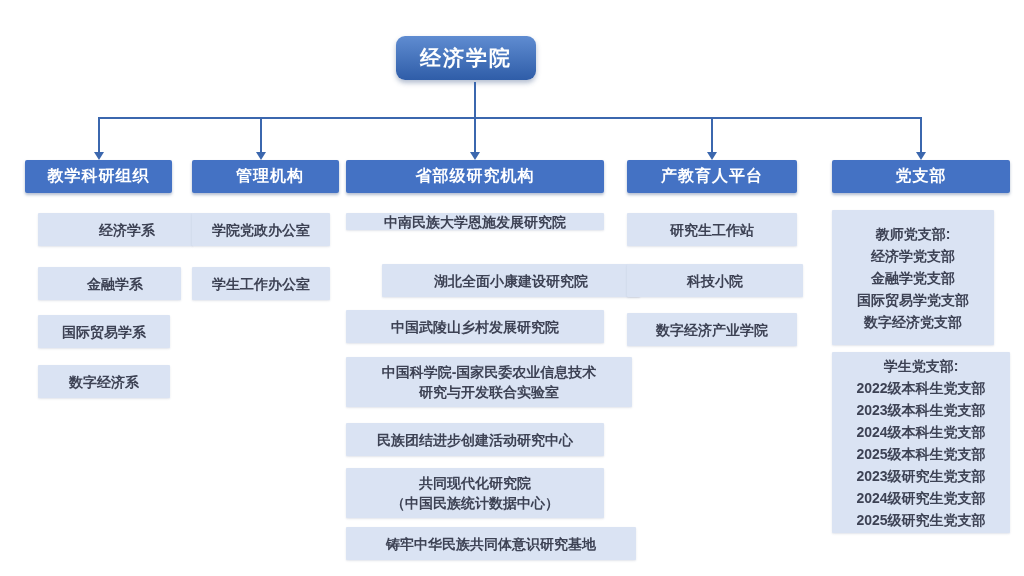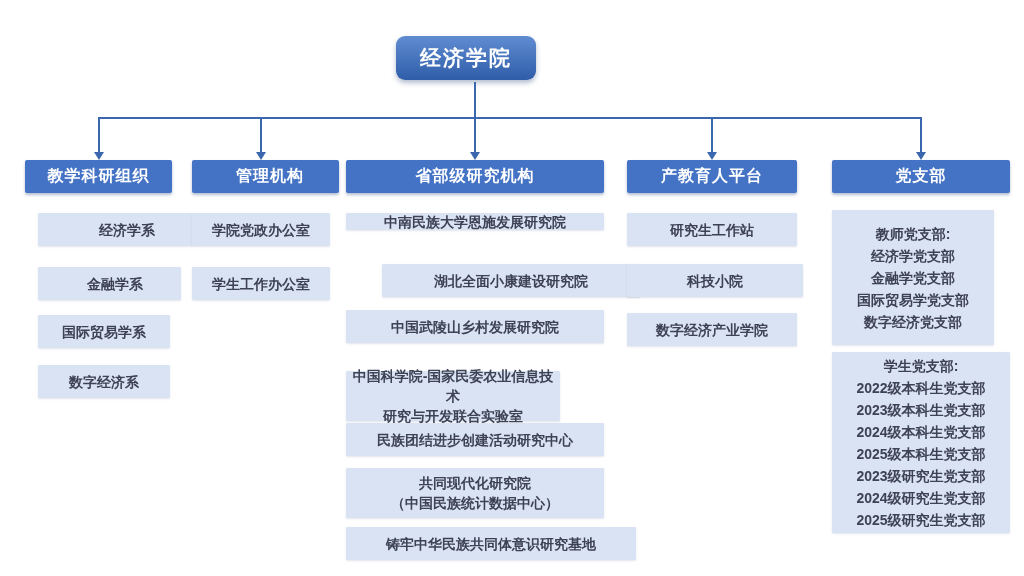--- a/index.html
+++ b/index.html
@@ -54,21 +54,21 @@
     <div class="org-item" style="left: 38px; top: 267px; width: 132px; height: 33px; padding-left: 11px;">金融学系</div>
     <div class="org-item" style="left: 38px; top: 315px; width: 132px; height: 33px;">国际贸易学系</div>
     <div class="org-item" style="left: 38px; top: 365px; width: 132px; height: 33px;">数字经济系</div>
     <div class="col-header" style="left: 192px; top: 160px; width: 138px; height: 33px; padding-left: 9px;">管理机构</div>
     <div class="org-item" style="left: 192px; top: 213px; width: 138px; height: 33px;">学院党政办公室</div>
     <div class="org-item" style="left: 192px; top: 267px; width: 138px; height: 33px;">学生工作办公室</div>
     <div class="col-header" style="left: 346px; top: 160px; width: 258px; height: 33px;">省部级研究机构</div>
     <div class="org-item" style="left: 346px; top: 213px; width: 258px; height: 17px;">中南民族大学恩施发展研究院</div>
     <div class="org-item" style="left: 346px; top: 264px; width: 258px; height: 33px; margin-left: 36px;">湖北全面小康建设研究院</div>
     <div class="org-item" style="left: 346px; top: 310px; width: 258px; height: 33px;">中国武陵山乡村发展研究院</div>
-    <div class="org-item" style="left: 346px; top: 357px; width: 214px; height: 50px; margin-top: 14px;">中国科学院-国家民委农业信息技术
+    <div class="org-item" style="left: 346px; top: 357px; width: 286px; height: 50px;">中国科学院-国家民委农业信息技术
 研究与开发联合实验室</div>
     <div class="org-item" style="left: 346px; top: 423px; width: 258px; height: 33px;">民族团结进步创建活动研究中心</div>
     <div class="org-item" style="left: 346px; top: 468px; width: 258px; height: 50px;">共同现代化研究院
 （中国民族统计数据中心）</div>
     <div class="org-item" style="left: 346px; top: 527px; width: 290px; height: 33px;">铸牢中华民族共同体意识研究基地</div>
     <div class="col-header" style="left: 627px; top: 160px; width: 170px; height: 33px;">产教育人平台</div>
     <div class="org-item" style="left: 627px; top: 213px; width: 170px; height: 33px;">研究生工作站</div>
     <div class="org-item" style="left: 627px; top: 264px; width: 176px; height: 33px;">科技小院</div>
     <div class="org-item" style="left: 627px; top: 313px; width: 170px; height: 33px;">数字经济产业学院</div>
     <div class="col-header" style="left: 832px; top: 160px; width: 178px; height: 33px;">党支部</div>

